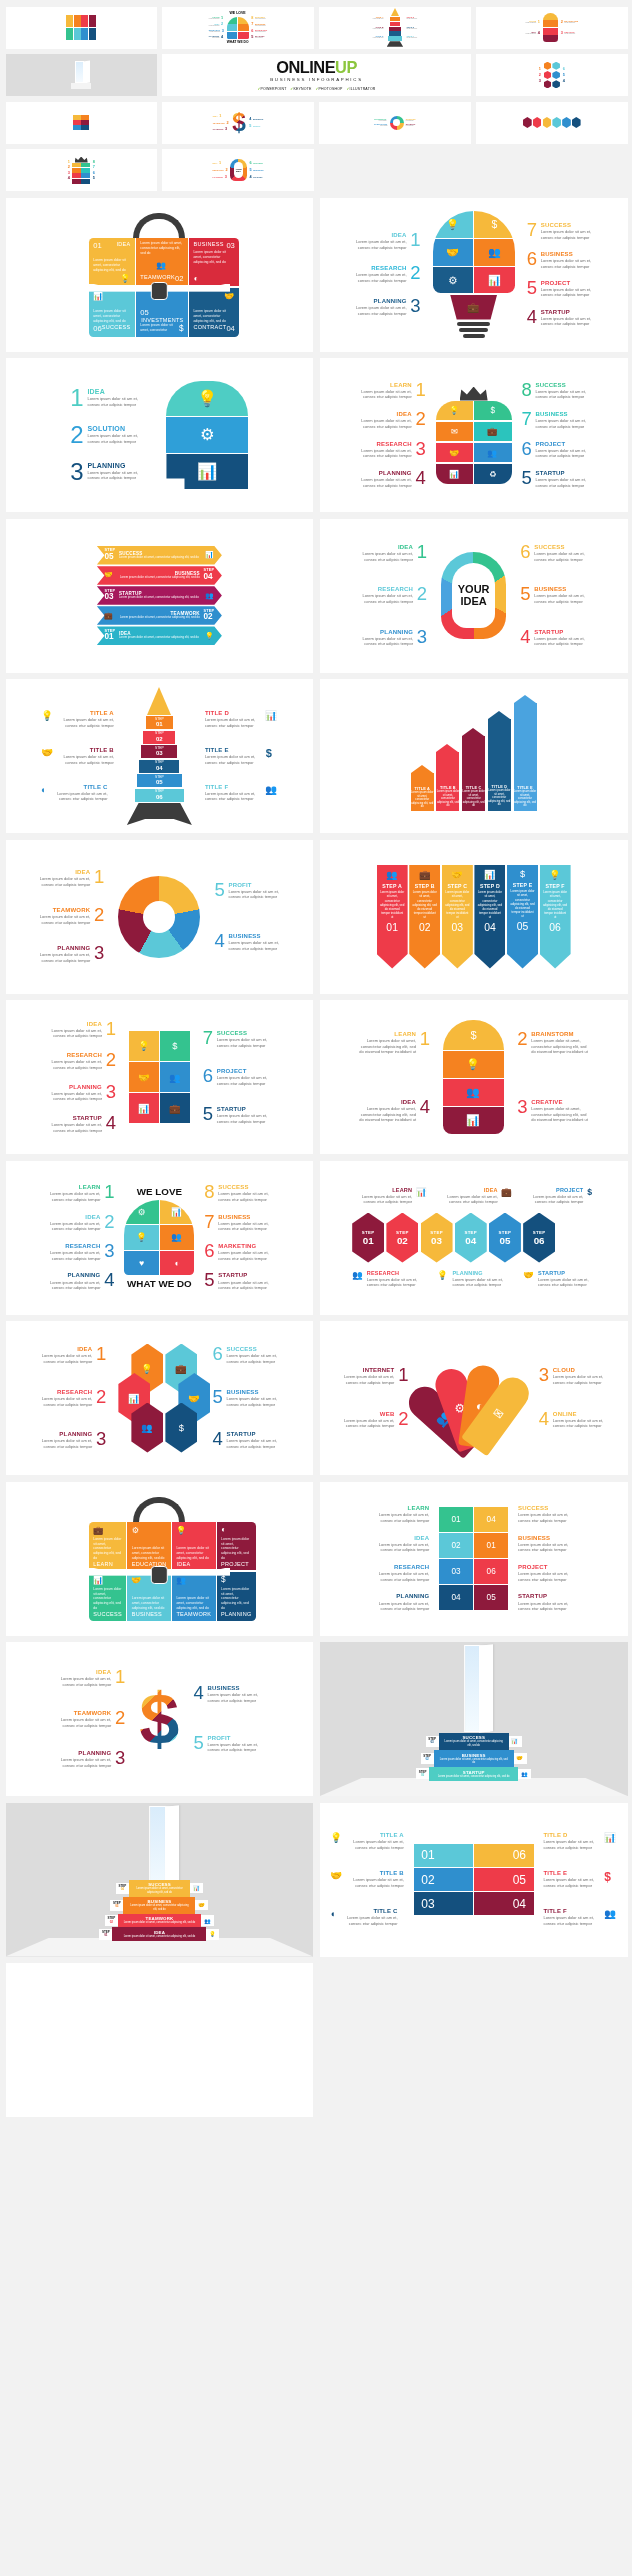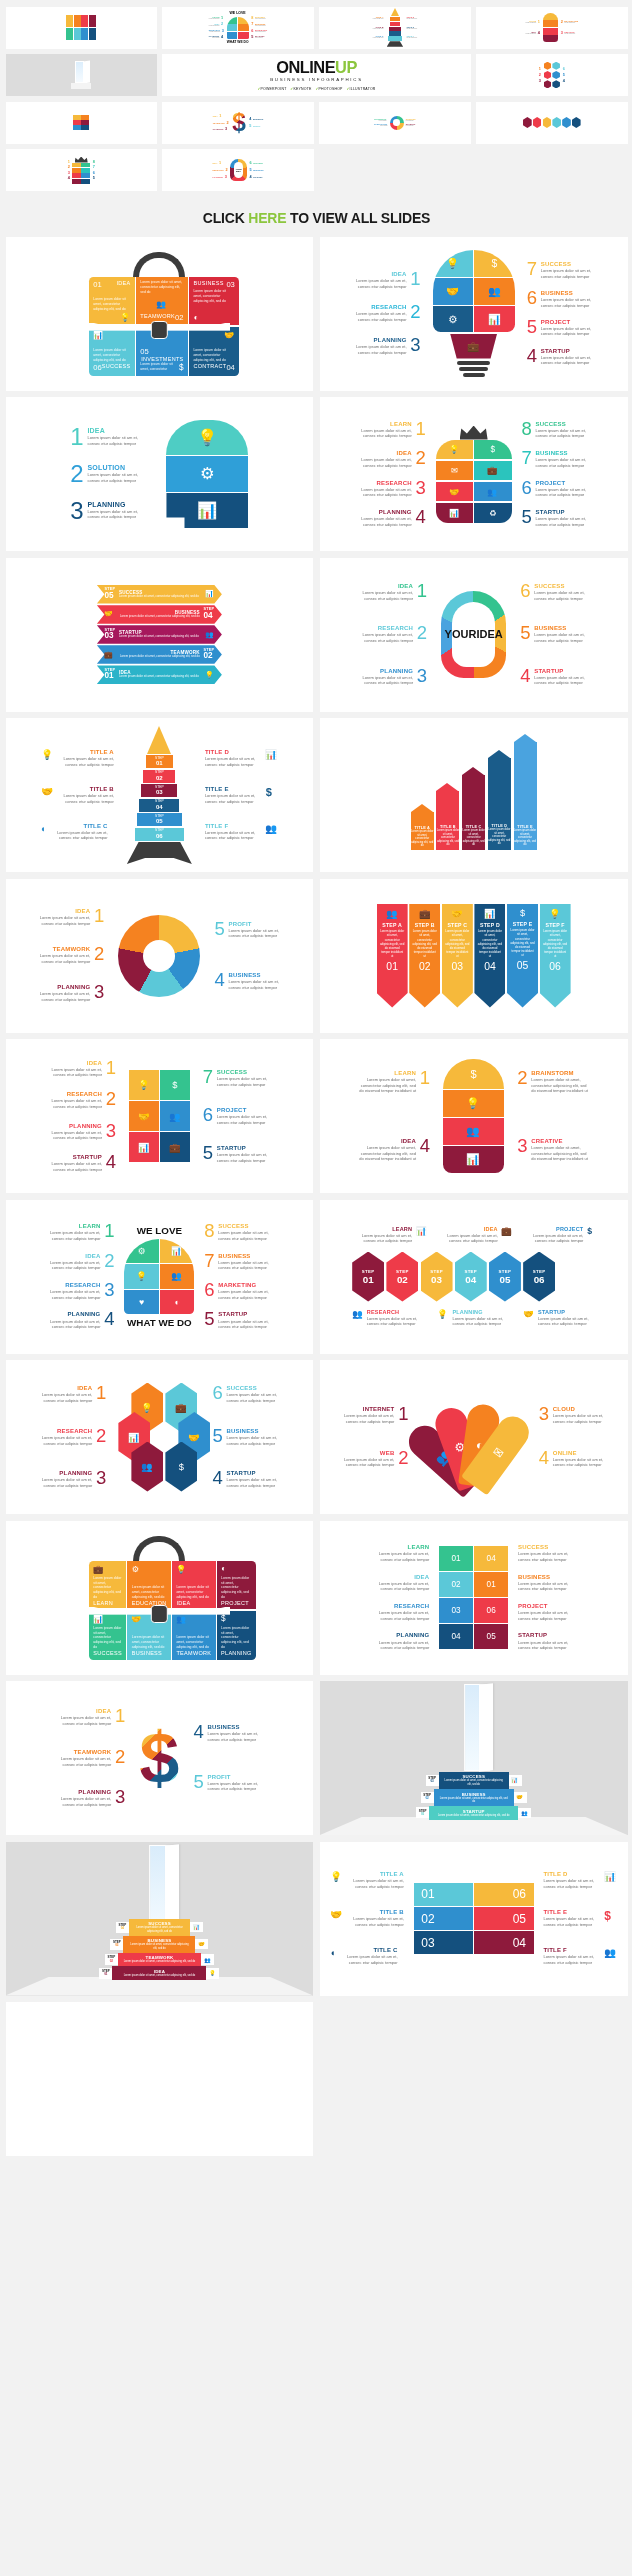--- a/index.html
+++ b/index.html
@@ -98,21 +98,21 @@
   .rib .sw { font-size:3.8px; font-weight:700; line-height:1; letter-spacing:0.2px; }
   .rib .sn { font-size:8.2px; font-weight:700; line-height:1; }
   .rib .rt { font-size:4.6px; font-weight:700; letter-spacing:0.2px; }
   .rib .rd { font-size:2.9px; line-height:1.3; opacity:.95; }
 
   
   .donut { width:65px; height:87px; border-radius:33px 33px 23px 23px; position:relative;
            background:conic-gradient(#34c38f 0 16%, #f6b93b 16% 33%, #f58220 33% 50%,
                      #ee3b49 50% 66%, #4aa3df 66% 83%, #5bc8d8 83% 100%); }
   .donut::after { content:""; position:absolute; inset:11px; background:#fff; border-radius:23px 23px 15.3px 15.3px; }
-  .donut .lbl { position:absolute; inset:0; display:flex; flex-direction:row;
+  .donut .lbl { position:absolute; inset:0; display:flex; flex-direction:column;
                 align-items:center; justify-content:center; z-index:2;
                 font-size:11px; font-weight:700; color:#111; line-height:1.05; }
 
   
   .rocket { width:65px; position:relative; display:flex; flex-direction:column; align-items:center; gap:1.1px; }
   .rk { color:#fff; text-align:center; font-size:3.3px; line-height:1.1; padding:1.6px 0; }
   .rk b { font-size:6px; display:block; font-weight:700; }
   .rk-fin { width:65px; height:22px; background:#3c3c3c;
             clip-path:polygon(0 100%,18% 0,82% 0,100% 100%,72% 72%,28% 72%); }
 
@@ -623,23 +623,20 @@
               <div class="tiny-num" style="color:#14507e">4</div>
               <div class="tt">
                 <div class="tiny-lbl" style="color:#14507e">STARTUP</div>
               </div>
             </div>
         </div>
       </div>
     </div>
   </div>
 
-  <div class="cta">
-    <span>CLICK </span><span class="hl">HERE</span><span> TO VIEW ALL SLIDES</span>
-  </div>
 
   <div class="slides">
 
     <div class="slide">
       <div class="bc-wrap">
         <div class="bc-handle"></div>
         <div class="bc-lock"></div>
         <div class="bc-grid">
           <div class="bc-cell" style="background:#f6b93b;border-radius:4.4px 0 0 0">
             <div style="display:flex;justify-content:space-between">

